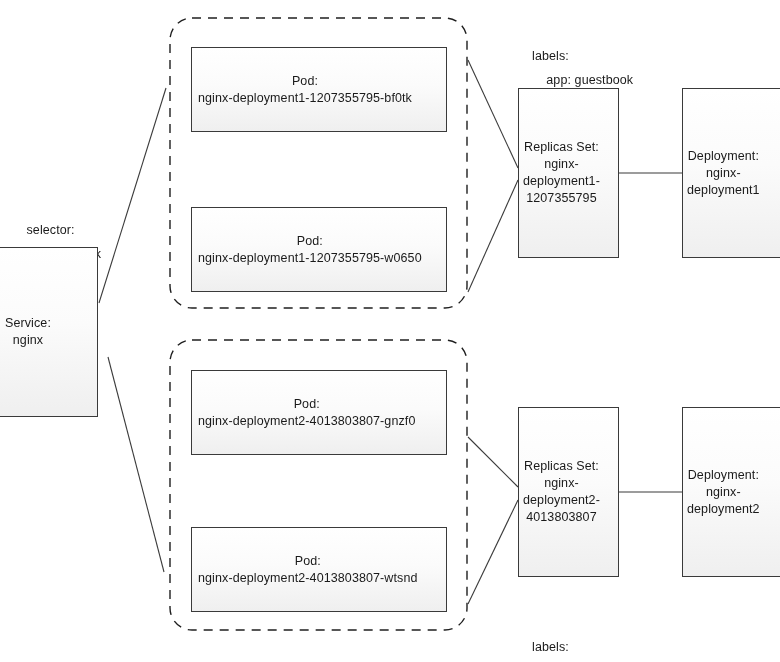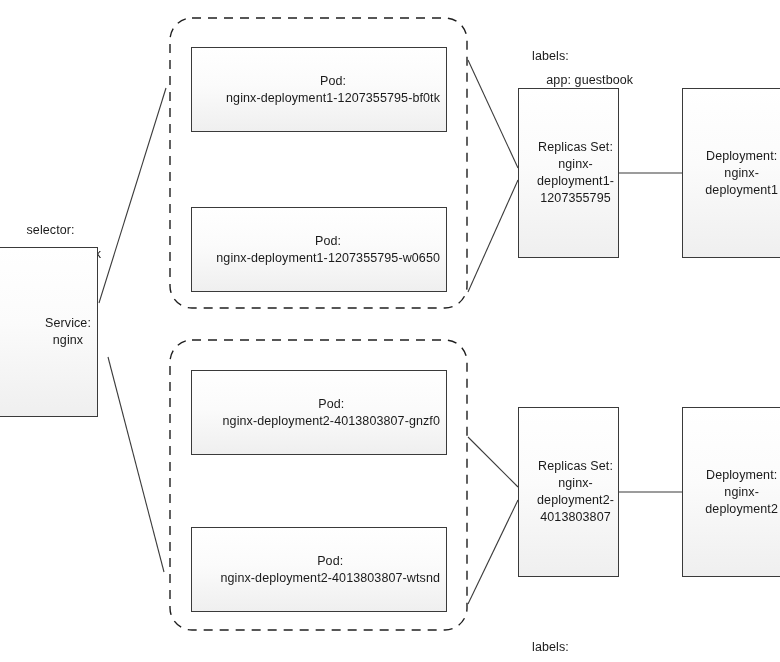--- a/index.html
+++ b/index.html
@@ -37,21 +37,21 @@
     stroke-linecap: butt;
   }
   
   .node {
     position: absolute;
     box-sizing: border-box;
     border: 1.2px solid #3a3a3a;
     background: linear-gradient(180deg, #ffffff 0%, #fbfbfb 45%, #efefef 100%);
     display: flex;
     align-items: center;
-    justify-content: flex-end;
+    justify-content: flex-start;
     text-align: center;
     color: #1a1a1a;
     font-size: 12.5px;
     line-height: 17px;
     letter-spacing: 0.1px;
   }
   .node-text {
     padding: 0 6px;
     white-space: pre-line;
   }

